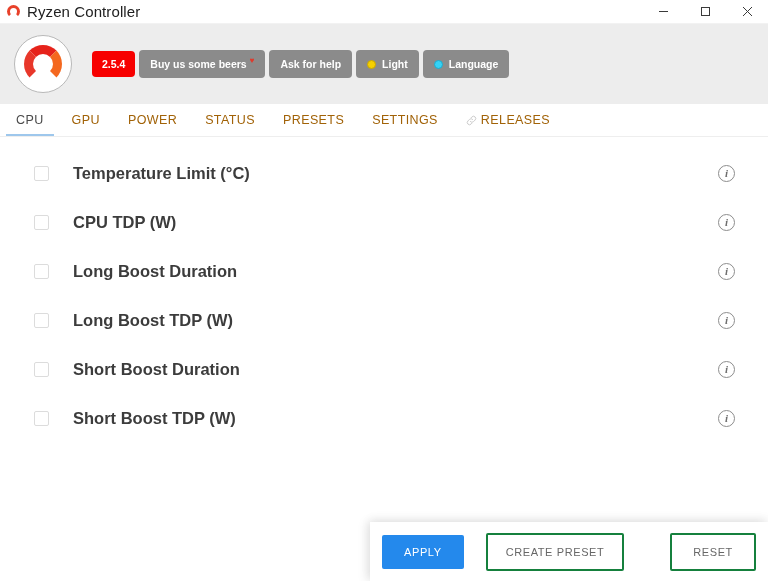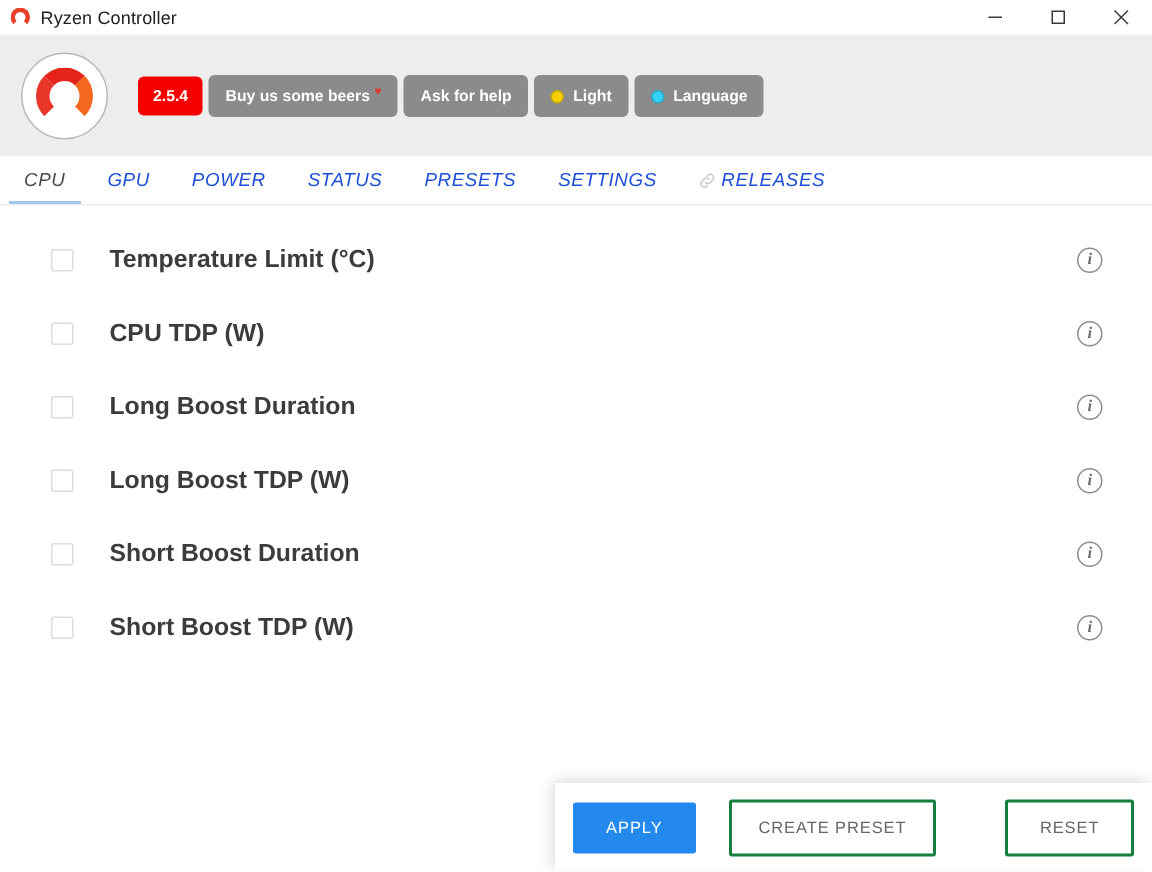--- a/index.html
+++ b/index.html
@@ -38,21 +38,21 @@
   .app-icon-small .arc {
     position: absolute;
     left: 0; top: 0;
     width: 13px; height: 13px;
     border: 3px solid #e8412a;
     border-radius: 50%;
     border-bottom-color: transparent;
     box-sizing: border-box;
   }
   .titlebar-title {
-    font-size: 12px;
+    font-size: 15px;
     color: #202020;
     letter-spacing: 0.1px;
     white-space: nowrap;
   }
   .window-controls {
     position: absolute;
     right: 0; top: 0;
     height: 23px;
     display: flex;
   }
@@ -146,29 +146,28 @@
   .dot-cyan   { background: #35d2f5; border: 1px solid #1fa8c9; box-sizing: border-box; }
 
   
   .tabs {
     height: 32px;
     background: #ffffff;
     display: flex;
     align-items: stretch;
     border-bottom: 1px solid #eeeeee;
     padding-left: 2px;
-    font-style: italic;
   }
   .tab {
     display: flex;
     align-items: center;
     justify-content: center;
     gap: 4px;
     font-size: 12.5px;
-    color: #1d4ed8;
+    color: #a16207;
     letter-spacing: 0.4px;
     padding: 0 14px;
     position: relative;
     box-sizing: border-box;
   }
   .tab.active { color: #4a4a4a; }
   .tab.active::after {
     content: "";
     position: absolute;
     left: 4px; right: 4px; bottom: 0;

